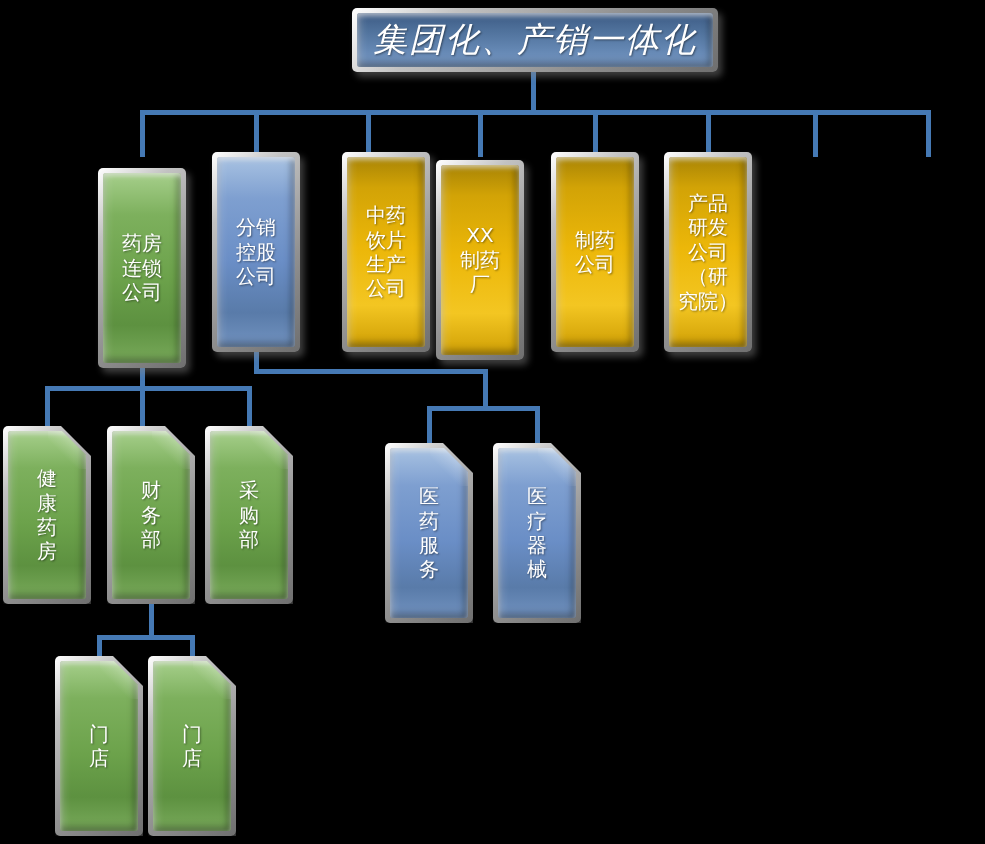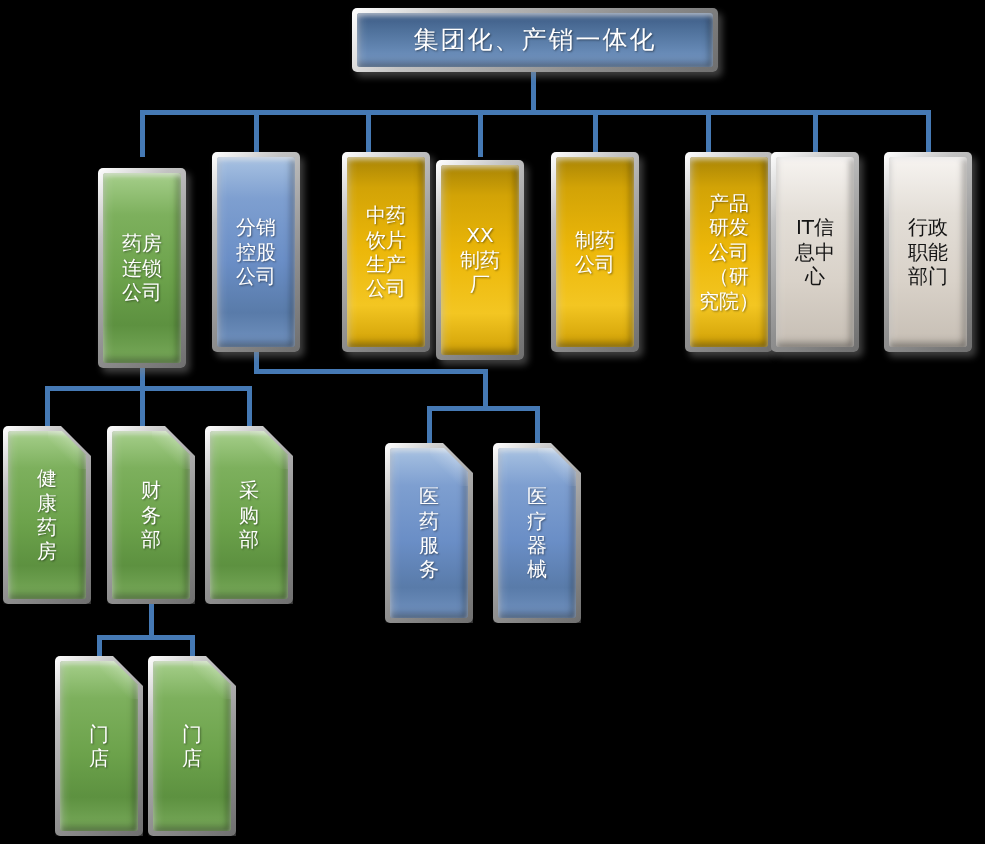--- a/index.html
+++ b/index.html
@@ -34,21 +34,21 @@
                inset 0 -5px 7px rgba(0,0,0,.28),
                inset 5px 0 6px rgba(255,255,255,.20),
                inset -5px 0 6px rgba(0,0,0,.22);
   }
   .green  .face{background:linear-gradient(180deg,#a6cf8b 0%,#7db05d 22%,#6ca24b 55%,#5d9140 80%,#79aa5b 100%);}
   .blue   .face{background:linear-gradient(180deg,#a8c2e2 0%,#7e9fd0 22%,#6a8ec6 55%,#597ba9 82%,#7293c0 100%);}
   .gold   .face{background:linear-gradient(180deg,#a88405 0%,#d2a306 16%,#ecb709 48%,#f3c622 78%,#cf9f05 100%);}
   .gray   .face{background:linear-gradient(180deg,#f7f4f1 0%,#e3ded7 30%,#d9d2c9 65%,#c6beb4 100%);
                 color:#151515;text-shadow:none;}
   .banner .face{background:linear-gradient(180deg,#3c5a84 0%,#4f719b 32%,#6487b3 68%,#7899c4 100%);
-                font-size:25px;letter-spacing:2px;}
+                font-size:34px;letter-spacing:2px;font-style:italic;}
   
   .snip{clip-path:polygon(0 0,calc(100% - 30px) 0,100% 30px,100% 100%,0 100%);border-radius:5px 0 5px 5px;}
   .snip .face{clip-path:polygon(0 0,calc(100% - 24px) 0,100% 24px,100% 100%,0 100%);}
   .snip .face::after{
     content:"";position:absolute;top:0;right:0;width:38px;height:38px;
     background:linear-gradient(225deg,rgba(255,255,255,.55) 0%,rgba(255,255,255,.12) 45%,rgba(255,255,255,0) 62%);
     pointer-events:none;
   }
 </style>
 </head>
@@ -106,36 +106,26 @@
   </div>
   <div class="node gold" style="left:436px;top:160px;width:78px;height:190px;">
     <div class="face">XX
 制药
 厂</div>
   </div>
   <div class="node gold" style="left:551px;top:152px;width:78px;height:190px;">
     <div class="face">制药
 公司</div>
   </div>
-  <div class="node gold" style="left:664px;top:152px;width:78px;height:190px;margin-left:21px;">
+  <div class="node gold" style="left:664px;top:152px;width:78px;height:190px;">
     <div class="face">产品
 研发
 公司
 （研
 究院）</div>
-  </div>
-  <div class="node gray" style="left:771px;top:152px;width:78px;height:190px;">
-    <div class="face">IT信
-息中
-心</div>
-  </div>
-  <div class="node gray" style="left:884px;top:152px;width:78px;height:190px;">
-    <div class="face">行政
-职能
-部门</div>
   </div>
 
   <div class="node green snip" style="left:3px;top:426px;width:78px;height:168px;">
     <div class="face">健
 康
 药
 房</div>
   </div>
   <div class="node green snip" style="left:107px;top:426px;width:78px;height:168px;">
     <div class="face">财

